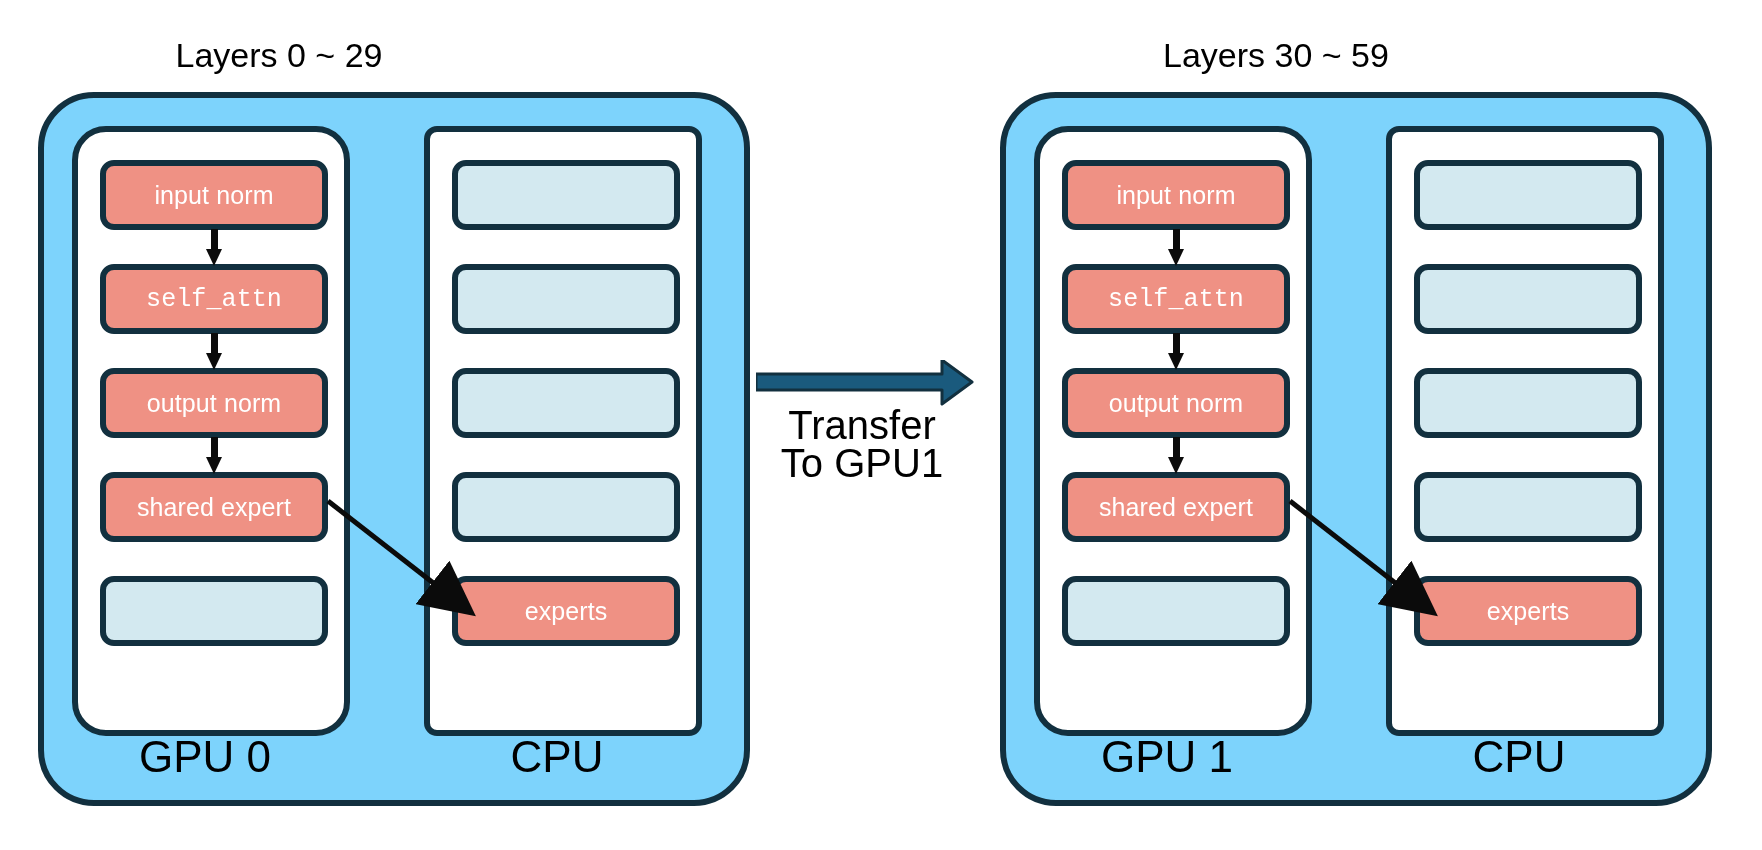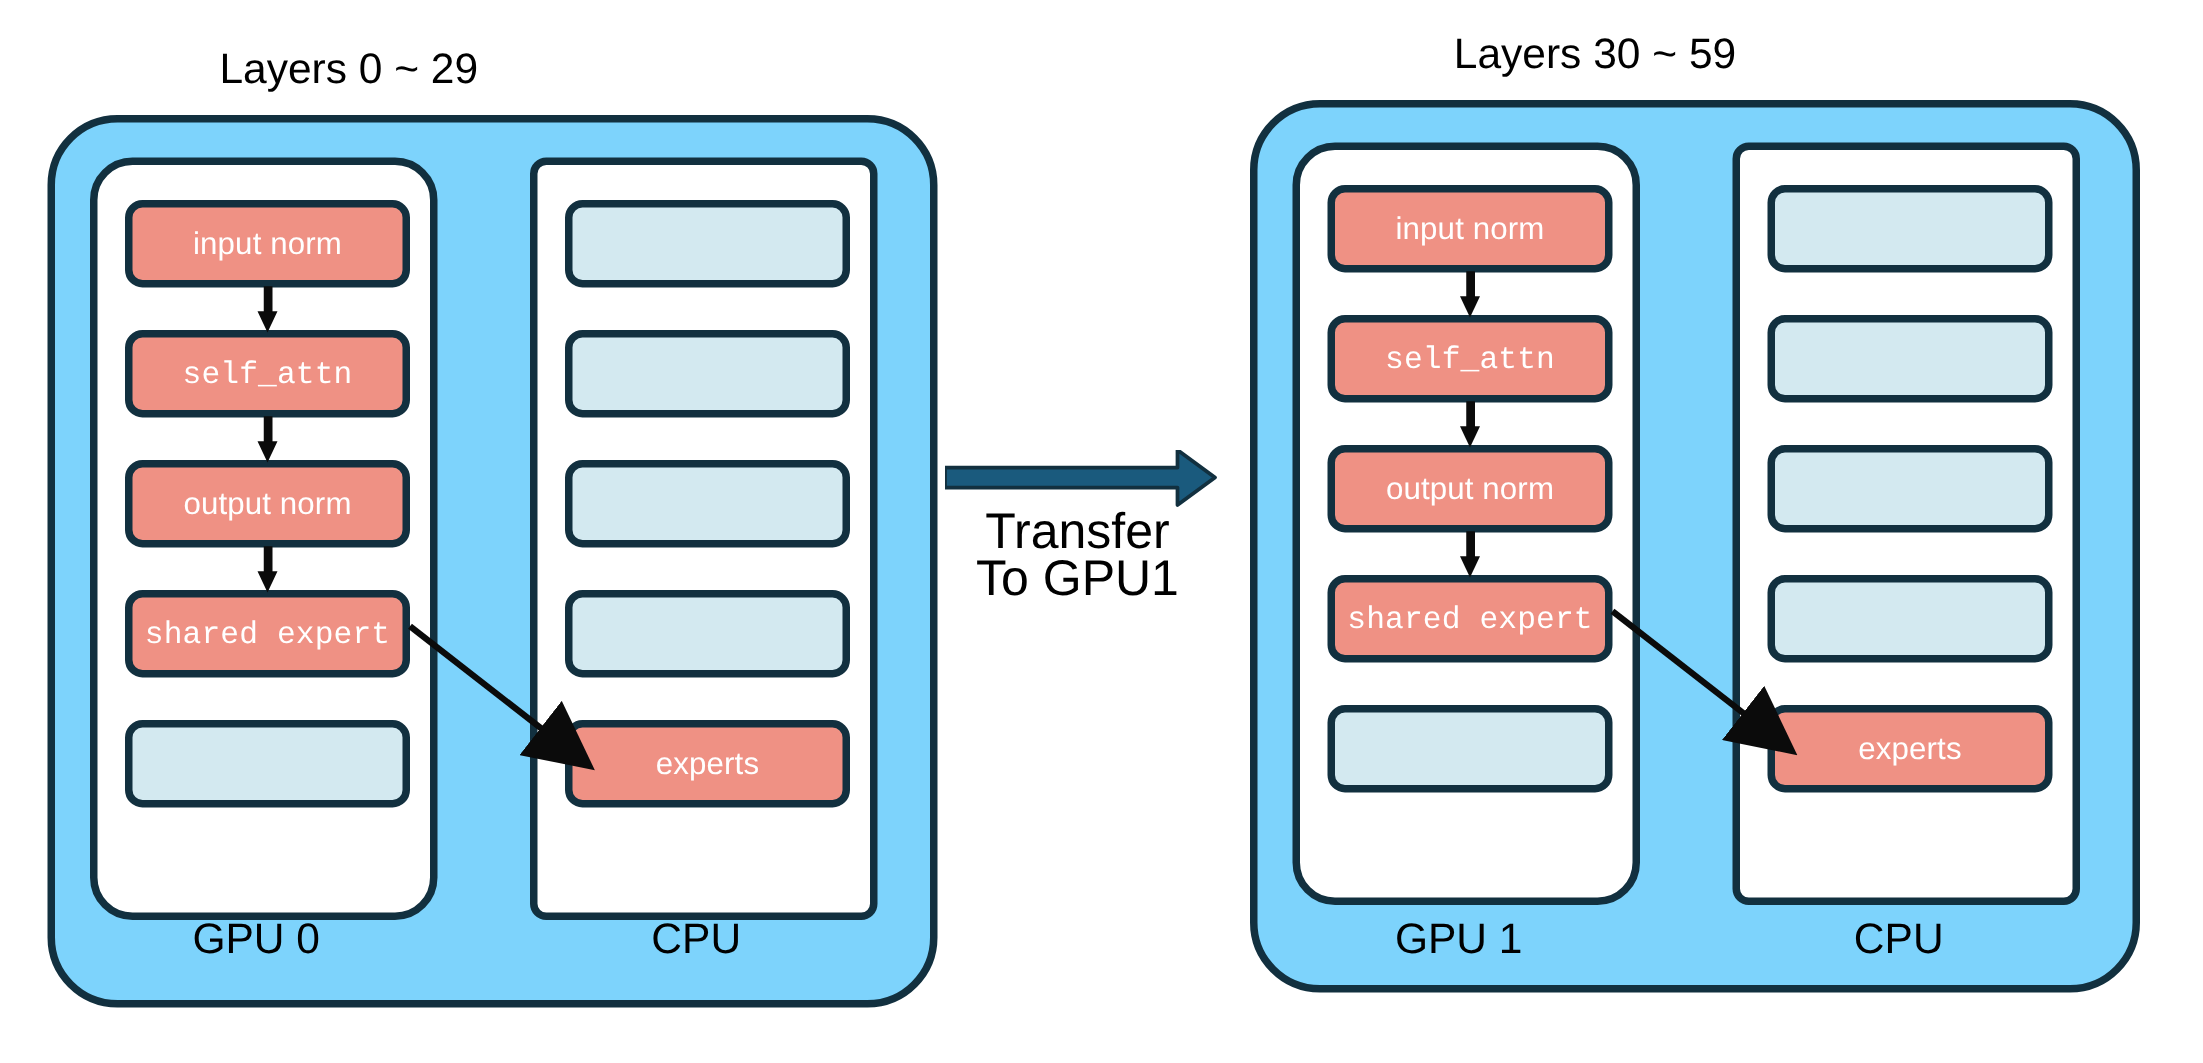--- a/index.html
+++ b/index.html
@@ -24,21 +24,21 @@
 
   
   .panel-group {
     position: absolute;
     box-sizing: border-box;
     border: 6px solid #12303f;
     border-radius: 56px;
     background: #7dd3fc;
   }
   #panel-left  { left: 38px;   top: 92px; width: 712px; height: 714px; }
-  #panel-right { left: 1000px; top: 80px; width: 712px; height: 714px; }
+  #panel-right { left: 1000px; top: 92px; width: 712px; height: 714px; }
 
   .panel-title {
     position: absolute;
     top: -62px;
     left: 0;
     width: 100%;
     text-align: center;
     font-size: 34px;
     color: #000000;
     white-space: nowrap;
@@ -58,21 +58,21 @@
     width: 278px;
   }
   .column.gpu { left: 28px; padding-left: 32px; }
   .column.cpu { left: 380px; border-radius: 13px; }
 
   .column-label {
     position: absolute;
     top: 640px;
     width: 278px;
     text-align: center;
-    font-size: 34px;
+    font-size: 44px;
     color: #000000;
   }
   .column-label.gpu { left: 28px; }
   .column-label.cpu { left: 380px; }
 
   
   .slot {
     position: absolute;
     left: 22px;
     width: 228px;
@@ -87,21 +87,21 @@
     font-size: 25px;
     letter-spacing: 0.1px;
     white-space: nowrap;
   }
   .slot.active { background: #ef9184; }
   .slot.idle   { background: #d3e9f0; }
 
   .s0 { top: 28px; }
   .s1 { top: 132px; font-family: Liberation Mono, monospace; }
   .s2 { top: 236px; }
-  .s3 { top: 340px; font-family: Liberation Mono, monospace; }
+  .s3 { top: 340px; }
   .s4 { top: 444px; }
 
   
   .down-arrow {
     position: absolute;
     left: 128px;
     width: 16px;
     height: 36px;
   }
   .d0 { top: 97px; }

